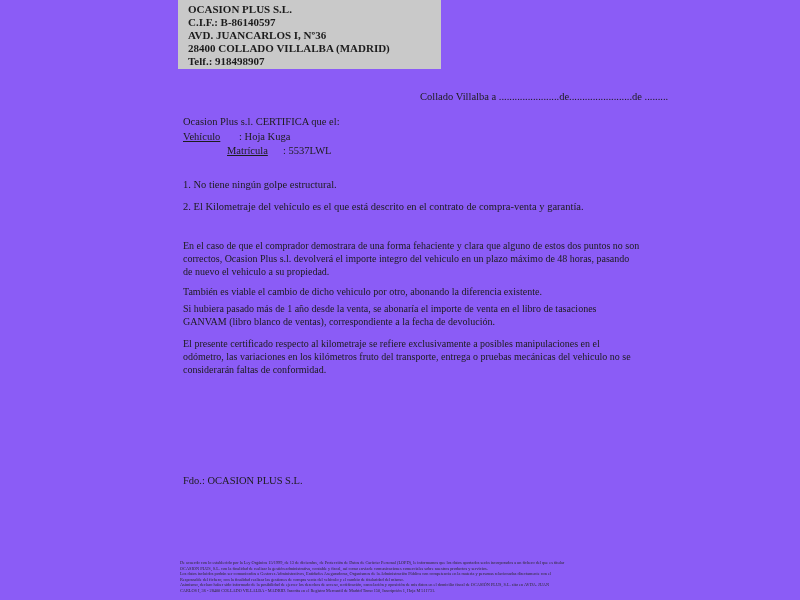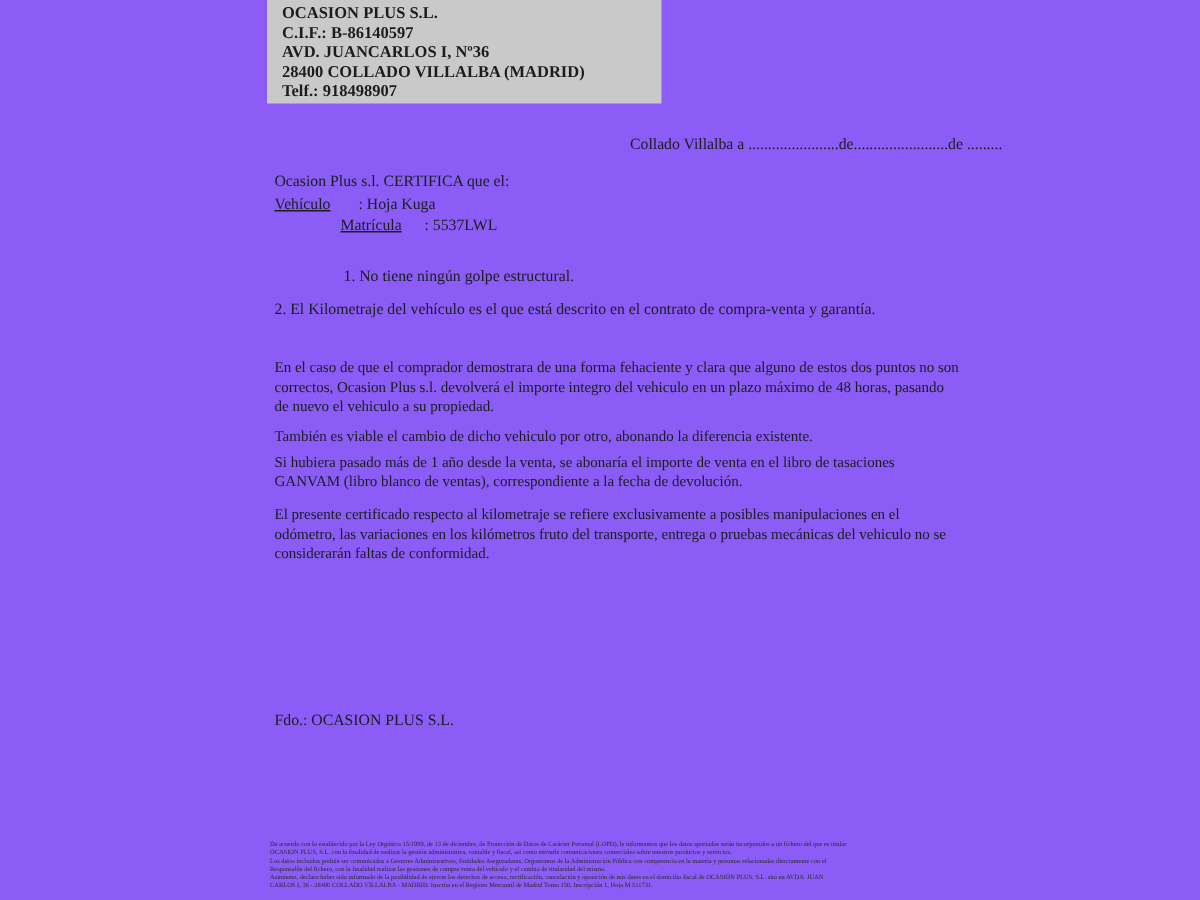--- a/index.html
+++ b/index.html
@@ -19,21 +19,21 @@
     font-size: 10.5px; white-space: nowrap; margin-left: 43px;
   }
 
   .cert-intro { position: absolute; left: 183px; top: 116px; font-size: 10.5px; }
   .kv { position: absolute; left: 183px; font-size: 10.5px; white-space: nowrap; }
   .kv-vehicle { top: 131px; }
   .kv-plate   { top: 145px; margin-left: 44px; }
   .kv .label { display: inline-block; width: 56px; text-decoration: underline; }
 
   .point { position: absolute; left: 183px; font-size: 10.5px; white-space: nowrap; }
-  .point-1 { top: 179px; margin-left: 46px; }
+  .point-1 { top: 179px; }
   .point-2 { top: 201px; font-family: Liberation Serif, serif; }
 
   .para { position: absolute; left: 183px; width: 457px; font-size: 10px; line-height: 13px; }
   .para-1 { top: 239px; }
   .para-2 { top: 285px; }
   .para-3 { top: 302px; }
   .para-4 { top: 337px; }
 
   .signature { position: absolute; left: 183px; top: 475px; font-size: 10.5px; }
 

